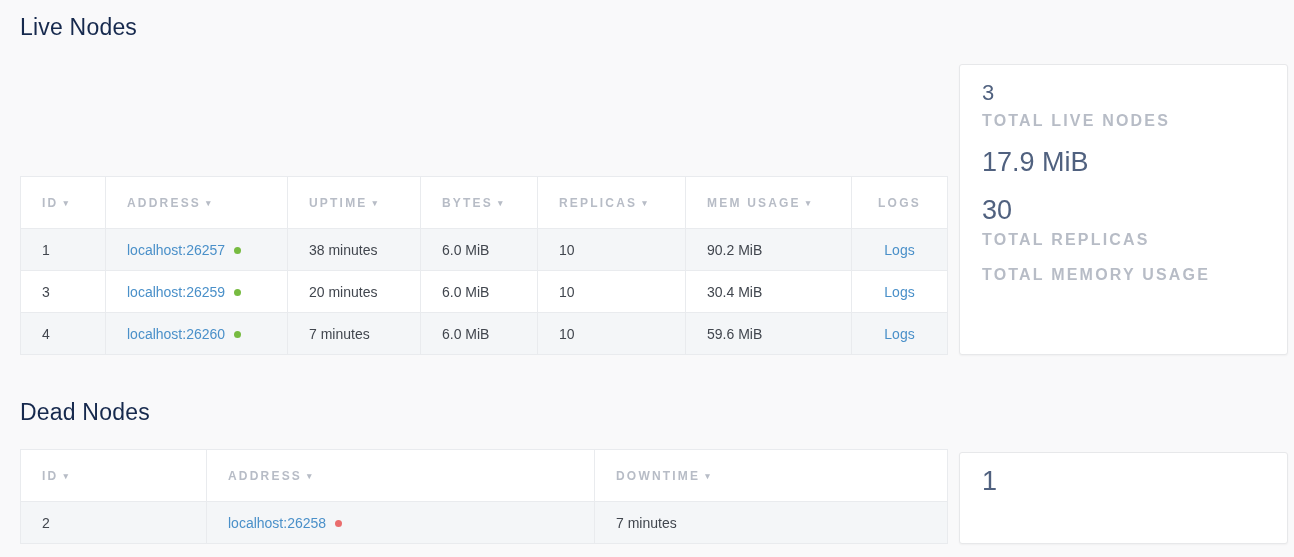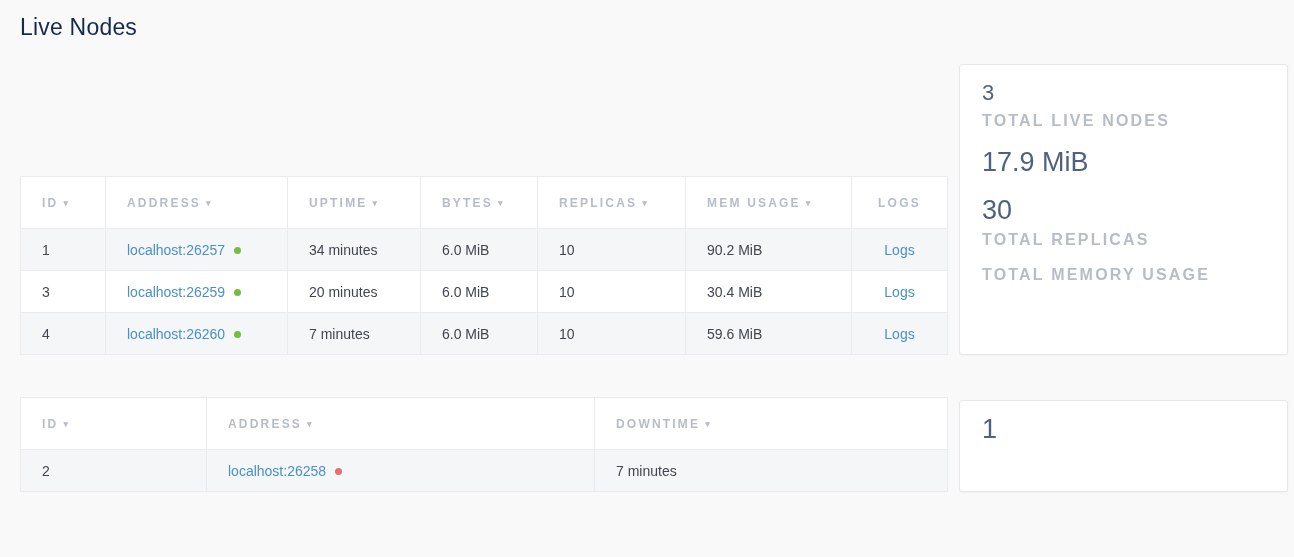--- a/index.html
+++ b/index.html
@@ -165,21 +165,21 @@
             <span>Logs</span>
           </th>
         </tr>
       </thead>
       <tbody>
         <tr class="striped">
           <td>1</td>
           <td>
             <a class="node-link">localhost:26257</a><span class="status-dot live"></span>
           </td>
-          <td>34 minutes</td>
+          <td>38 minutes</td>
           <td>6.0 MiB</td>
           <td>10</td>
           <td>90.2 MiB</td>
           <td class="col-center">
             <a class="logs-link">Logs</a>
           </td>
         </tr>
         <tr>
           <td>3</td>
           <td>
@@ -221,20 +221,21 @@
         <div class="stat-value">30</div>
         <div class="stat-label">Total replicas</div>
       </div>
       <div class="stat">
         <div class="stat-label">Total memory usage</div>
       </div>
     </div>
   </div>
 
   <div class="dead-section">
+    <h2 class="section-title">Dead Nodes</h2>
 
     <div class="section-row">
       <table class="nodes-table">
         <colgroup>
           <col style="width:186px">
             <col style="width:388px">
             <col style="width:353px">
         </colgroup>
         <thead>
           <tr>

